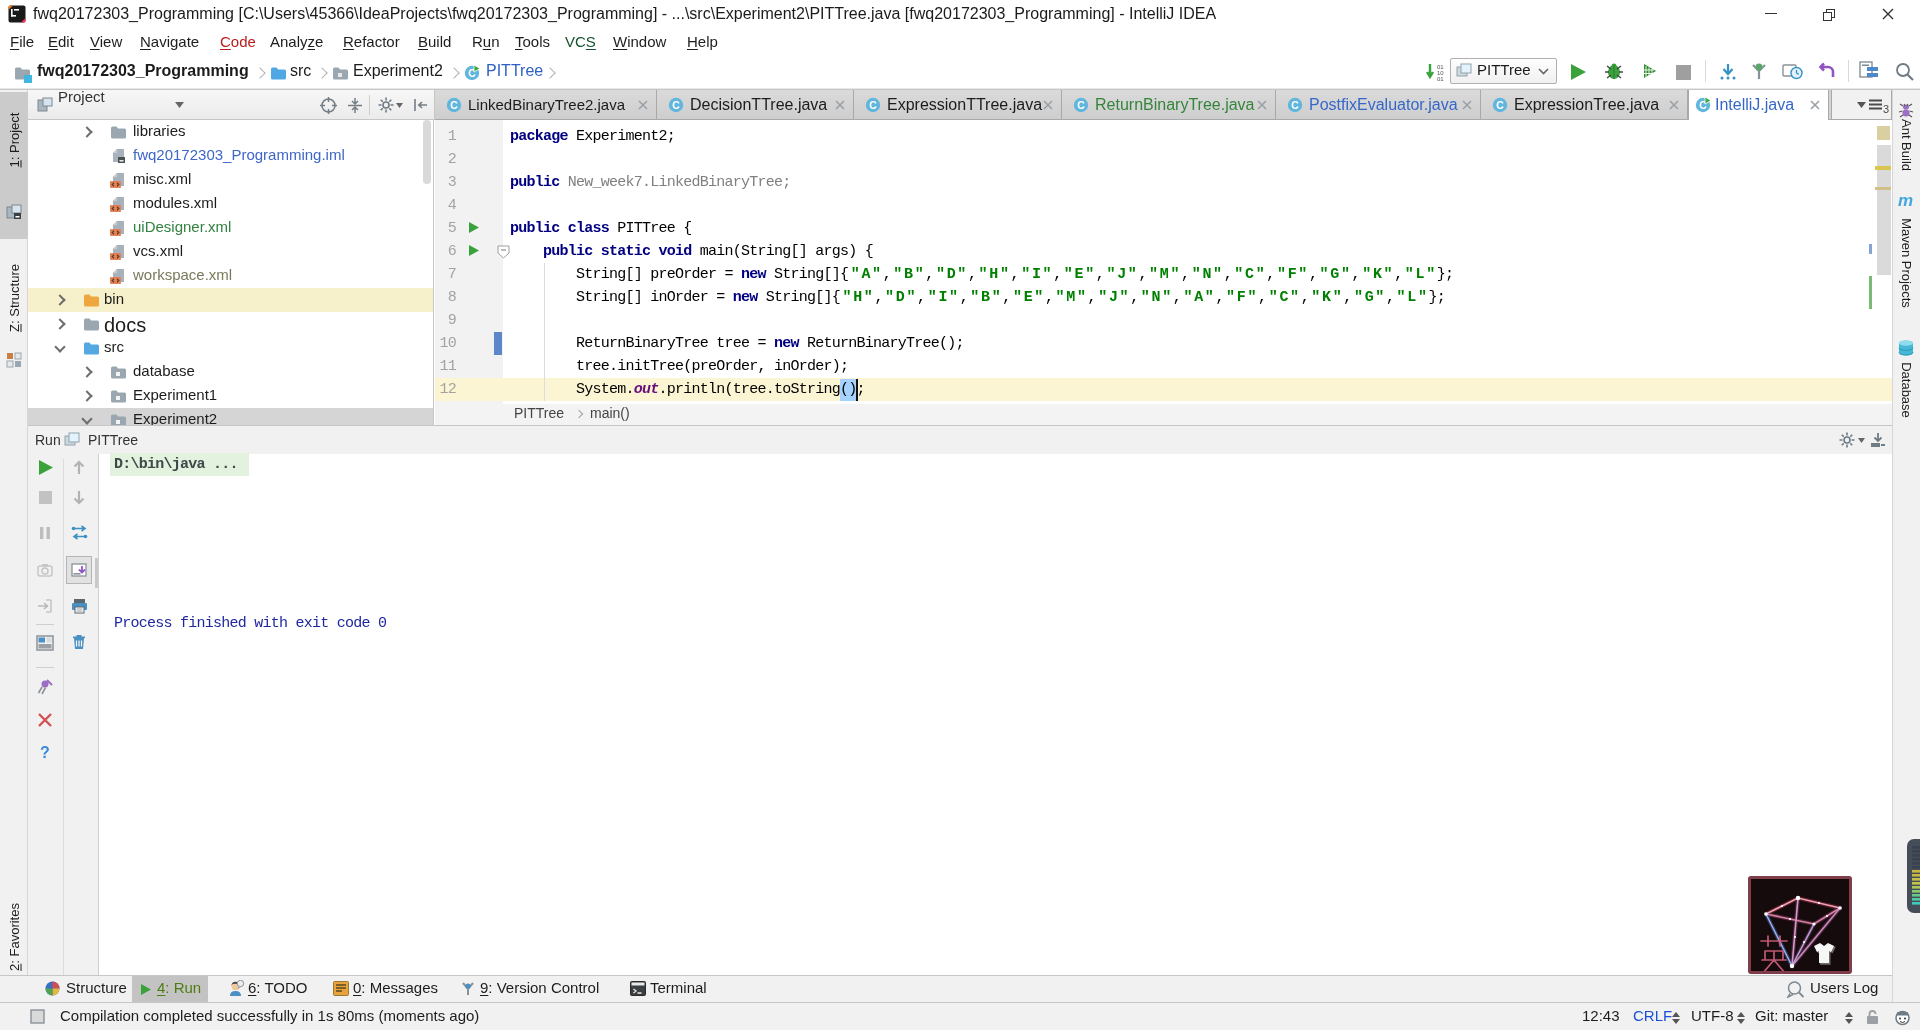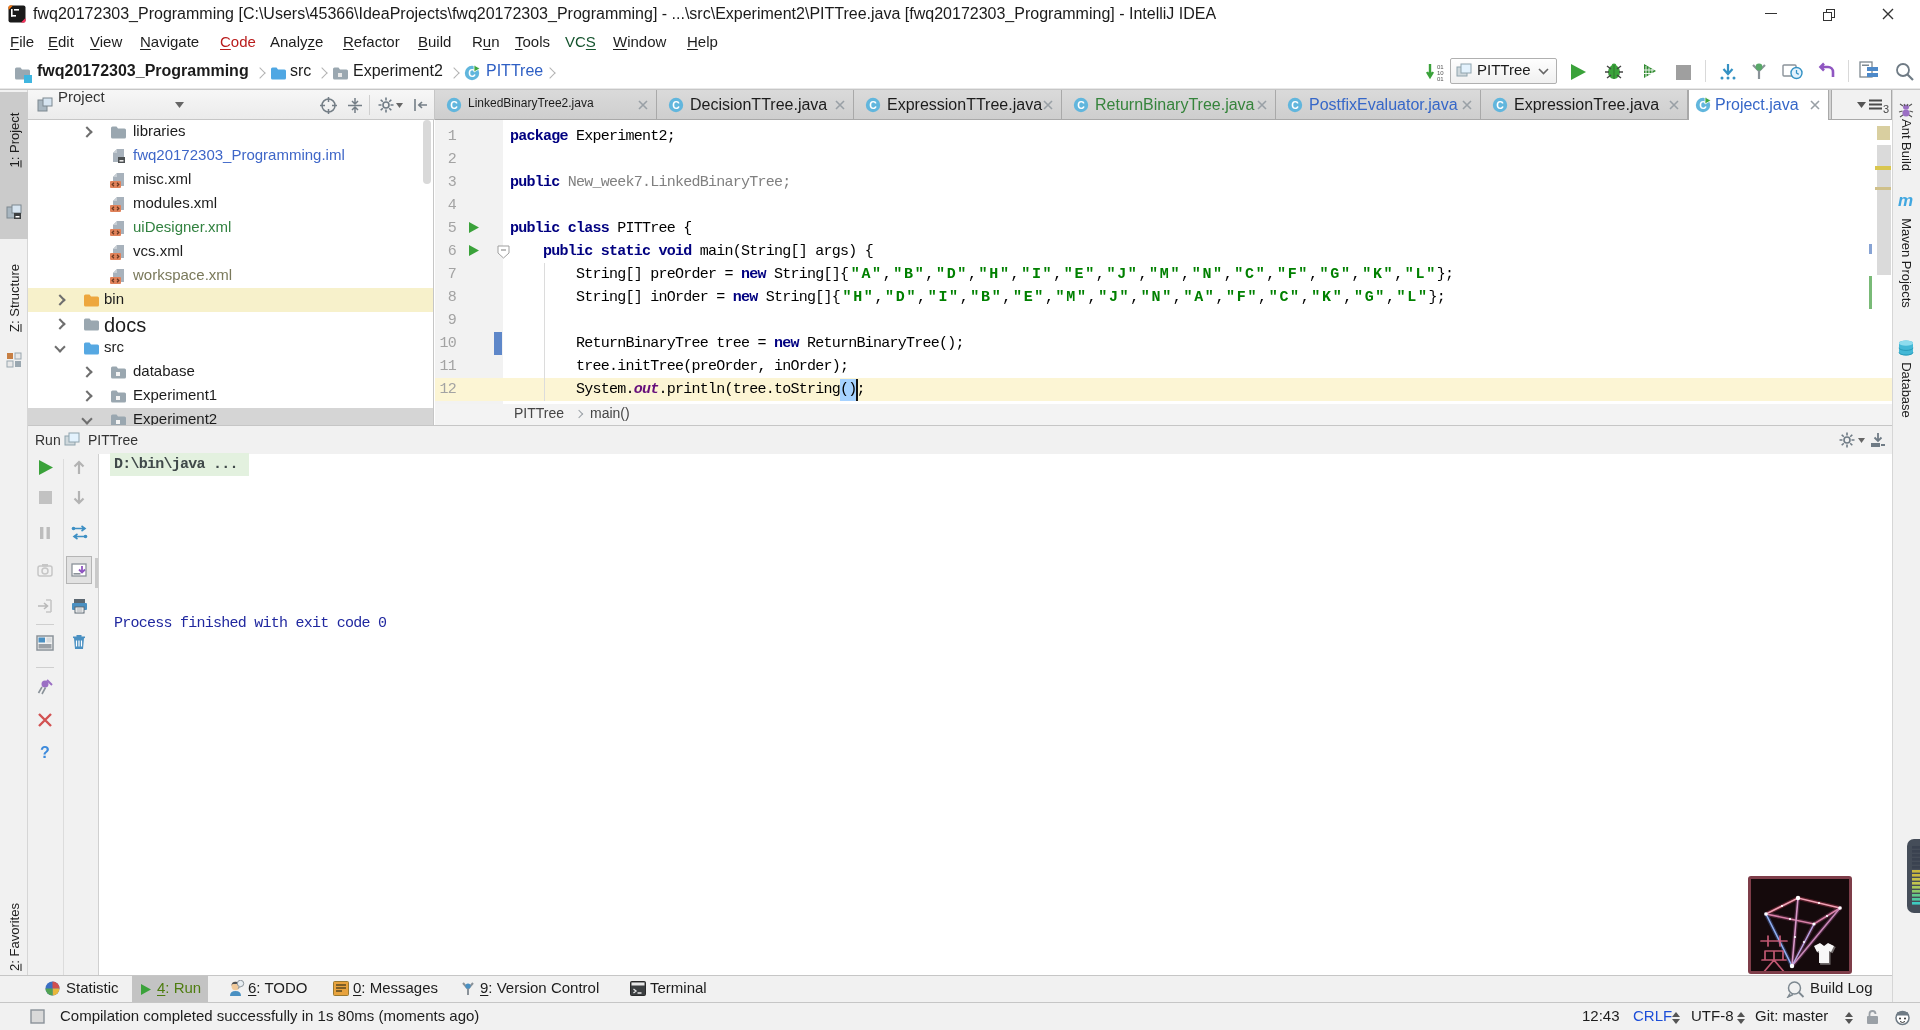--- a/index.html
+++ b/index.html
@@ -132,21 +132,21 @@
       <path d="M12.5 12.5 L18 18" stroke="#6f7b85" stroke-width="2.2"></path>
     </svg>
   </div>
 <div class="abs" style="left:0;top:88px;width:1920px;height:2px;background:#e8e8e8;border-bottom:1px solid #c6c6c6"></div>
 <div class="abs" style="left:435px;top:90px;width:1457px;height:30px;background:#d4d4d4;border-bottom:1px solid #a9a9a9"></div>
 <div class="abs" style="left:435px;top:90px;width:222px;height:29px;background:linear-gradient(#dadada,#cecece);border-right:1px solid #a9a9a9"></div>
 <svg class="abs" style="left:446px;top:97px;" width="16" height="16" viewBox="0 0 16 16">
     <circle cx="8" cy="8" r="7.2" fill="#61b6dd"></circle>
     <text x="8" y="12" font-size="10.5" font-weight="bold" fill="#fff" text-anchor="middle" font-family="Liberation Sans">C</text>
   </svg>
-<div class="abs" style="left:468px;top:96px;font-size:12px;color:#1c1c1c">LinkedBinaryTree2.java</div>
+<div class="abs" style="left:468px;top:96px;font-size:15px;color:#1c1c1c">LinkedBinaryTree2.java</div>
 <svg class="abs" style="left:638px;top:100px;" width="10" height="10" viewBox="0 0 10 10">
     <path d="M1 1 L9 9 M9 1 L1 9" stroke="#99a0a6" stroke-width="1.6"></path>
   </svg>
 <div class="abs" style="left:657px;top:90px;width:197px;height:29px;background:linear-gradient(#dadada,#cecece);border-right:1px solid #a9a9a9"></div>
 <svg class="abs" style="left:668px;top:97px;" width="16" height="16" viewBox="0 0 16 16">
     <circle cx="8" cy="8" r="7.2" fill="#61b6dd"></circle>
     <text x="8" y="12" font-size="10.5" font-weight="bold" fill="#fff" text-anchor="middle" font-family="Liberation Sans">C</text>
   </svg>
 <div class="abs" style="left:690px;top:96px;font-size:16px;color:#1c1c1c">DecisionTTree.java</div>
 <svg class="abs" style="left:835px;top:100px;" width="10" height="10" viewBox="0 0 10 10">
@@ -187,21 +187,21 @@
 <div class="abs" style="left:1514px;top:96px;font-size:16px;color:#1c1c1c">ExpressionTree.java</div>
 <svg class="abs" style="left:1669px;top:100px;" width="10" height="10" viewBox="0 0 10 10">
     <path d="M1 1 L9 9 M9 1 L1 9" stroke="#99a0a6" stroke-width="1.6"></path>
   </svg>
 <div class="abs" style="left:1688px;top:90px;width:141px;height:31px;background:#fff;border-left:1px solid #a9a9a9;border-right:1px solid #a9a9a9"></div>
 <svg class="abs" style="left:1695px;top:97px;" width="16" height="16" viewBox="0 0 16 16">
     <circle cx="8" cy="8" r="7.2" fill="#61b6dd"></circle>
     <text x="8" y="12" font-size="10.5" font-weight="bold" fill="#fff" text-anchor="middle" font-family="Liberation Sans">C</text>
     <path d="M10 0 l6 3.5 -6 3.5 z" fill="#3fa63f" stroke="#fff" stroke-width="0.8"></path>
   </svg>
-<div class="abs" style="left:1715px;top:96px;font-size:16px;color:#3667c8">Project.java</div>
+<div class="abs" style="left:1715px;top:96px;font-size:16px;color:#3667c8">IntelliJ.java</div>
 <svg class="abs" style="left:1810px;top:100px;" width="10" height="10" viewBox="0 0 10 10">
     <path d="M1 1 L9 9 M9 1 L1 9" stroke="#99a0a6" stroke-width="1.6"></path>
   </svg>
 <div class="abs" style="left:1831px;top:90px;width:61px;height:30px;background:#f1f1f1;border:1px solid #a9a9a9;border-top:none"></div>
 <svg class="abs" style="left:1857px;top:102px;" width="9" height="6" viewBox="0 0 9 6">
     <path d="M0 0 h9 L4.5 6 z" fill="#555"></path>
   </svg>
 <svg class="abs" style="left:1869px;top:99px;" width="13" height="11" viewBox="0 0 13 11">
     <path d="M0 1.5 h13 M0 5.5 h13 M0 9.5 h13" stroke="#4a4a4a" stroke-width="2"></path>
   </svg>
@@ -485,21 +485,21 @@
     <rect x="4.5" y="1" width="5" height="2" fill="#4a90c2"></rect>
     <rect x="1" y="2.5" width="12" height="1.6" fill="#4a90c2"></rect>
   </svg>
 <div class="abs" style="left:0;top:975px;width:1920px;height:27px;background:#f1f1f1;border-top:1px solid #c6c6c6">
     <svg class="abs" style="left:45px;top:5px;" width="15" height="15" viewBox="0 0 15 15">
       <circle cx="7.5" cy="7.5" r="7" fill="#3b6fc4"></circle>
       <path d="M7.5 7.5 L7.5 0.5 A7 7 0 0 1 14.5 7.5 z" fill="#d14f4f"></path>
       <path d="M7.5 7.5 L14.5 7.5 A7 7 0 0 1 7.5 14.5 z" fill="#e9b73a"></path>
       <path d="M7.5 7.5 L7.5 14.5 A7 7 0 0 1 0.5 7.5 z" fill="#52a352"></path>
     </svg>
-    <div class="abs" style="left:66px;top:3px;font-size:15px;color:#1d1d1d">Statistic</div>
+    <div class="abs" style="left:66px;top:3px;font-size:15px;color:#1d1d1d">Structure</div>
     <div class="abs" style="left:132px;top:0px;width:76px;height:26px;background:#c3c3c3"></div>
     <svg class="abs" style="left:139px;top:7px;" width="13" height="13" viewBox="0 0 13 13">
       <path d="M2 1 L12 6.5 L2 12 z" fill="#3aa23a"></path>
     </svg>
     <div class="abs" style="left:157px;top:3px;font-size:15px;color:#4d7c0f"><u>4</u>: Run</div>
     <svg class="abs" style="left:228px;top:4px;" width="17" height="16" viewBox="0 0 17 16">
       <ellipse cx="7.5" cy="6" rx="4" ry="4.2" fill="#f0c99a"></ellipse>
       <path d="M3.5 6 a4 4.2 0 0 1 8 0 l-1-2 h-6 z" fill="#4e5256"></path>
       <path d="M2 16 q0-5 5.5-5 t5.5 5 z" fill="#4a90c2"></path>
       <circle cx="12.5" cy="3.5" r="3.2" fill="#e8eef2" stroke="#8a9299"></circle>
@@ -520,21 +520,21 @@
       <rect x="0.5" y="0.5" width="15" height="14" rx="1" fill="#3c3f41" stroke="#2a2a2a"></rect>
       <rect x="1.5" y="1.5" width="13" height="3" fill="#e8e8e8"></rect>
       <path d="M3.5 8 l2.5 2 -2.5 2 M7.5 12 h4" stroke="#e8e8e8" stroke-width="1.3" fill="none"></path>
     </svg>
     <div class="abs" style="left:650px;top:3px;font-size:15px;color:#1d1d1d">Terminal</div>
     <svg class="abs" style="left:1786px;top:4px;" width="19" height="18" viewBox="0 0 19 18">
       <circle cx="8.5" cy="8" r="6" fill="none" stroke="#7d8890" stroke-width="1.5"></circle>
       <path d="M4 13.5 l-2 3.5 5-2.5" fill="none" stroke="#7d8890" stroke-width="1.5"></path>
       <path d="M13 12.5 L17.5 17" stroke="#7d8890" stroke-width="1.8"></path>
     </svg>
-    <div class="abs" style="left:1810px;top:3px;font-size:15px;color:#1d1d1d">Build Log</div>
+    <div class="abs" style="left:1810px;top:3px;font-size:15px;color:#1d1d1d">Users Log</div>
   </div>
 <div class="abs" style="left:0;top:1002px;width:1920px;height:28px;background:#f1f1f1;border-top:1px solid #c6c6c6">
     <svg class="abs" style="left:30px;top:6px;" width="15" height="15" viewBox="0 0 15 15">
       <rect x="1" y="1" width="13" height="13" fill="#d9d9d9" stroke="#8a9299" stroke-width="1.4"></rect>
     </svg>
     <div class="abs" style="left:60px;top:4px;font-size:15px;color:#1d1d1d">Compilation completed successfully in 1s 80ms (moments ago)</div>
     <div class="abs" style="left:1582px;top:4px;font-size:15px;color:#1d1d1d">12:43</div>
     <div class="abs" style="left:1633px;top:4px;font-size:15px;color:#1d4ed8">CRLF</div>
     <div class="abs" style="left:1691px;top:4px;font-size:15px;color:#1d1d1d">UTF-8</div>
     <div class="abs" style="left:1755px;top:4px;font-size:15px;color:#1d1d1d">Git: master</div>

